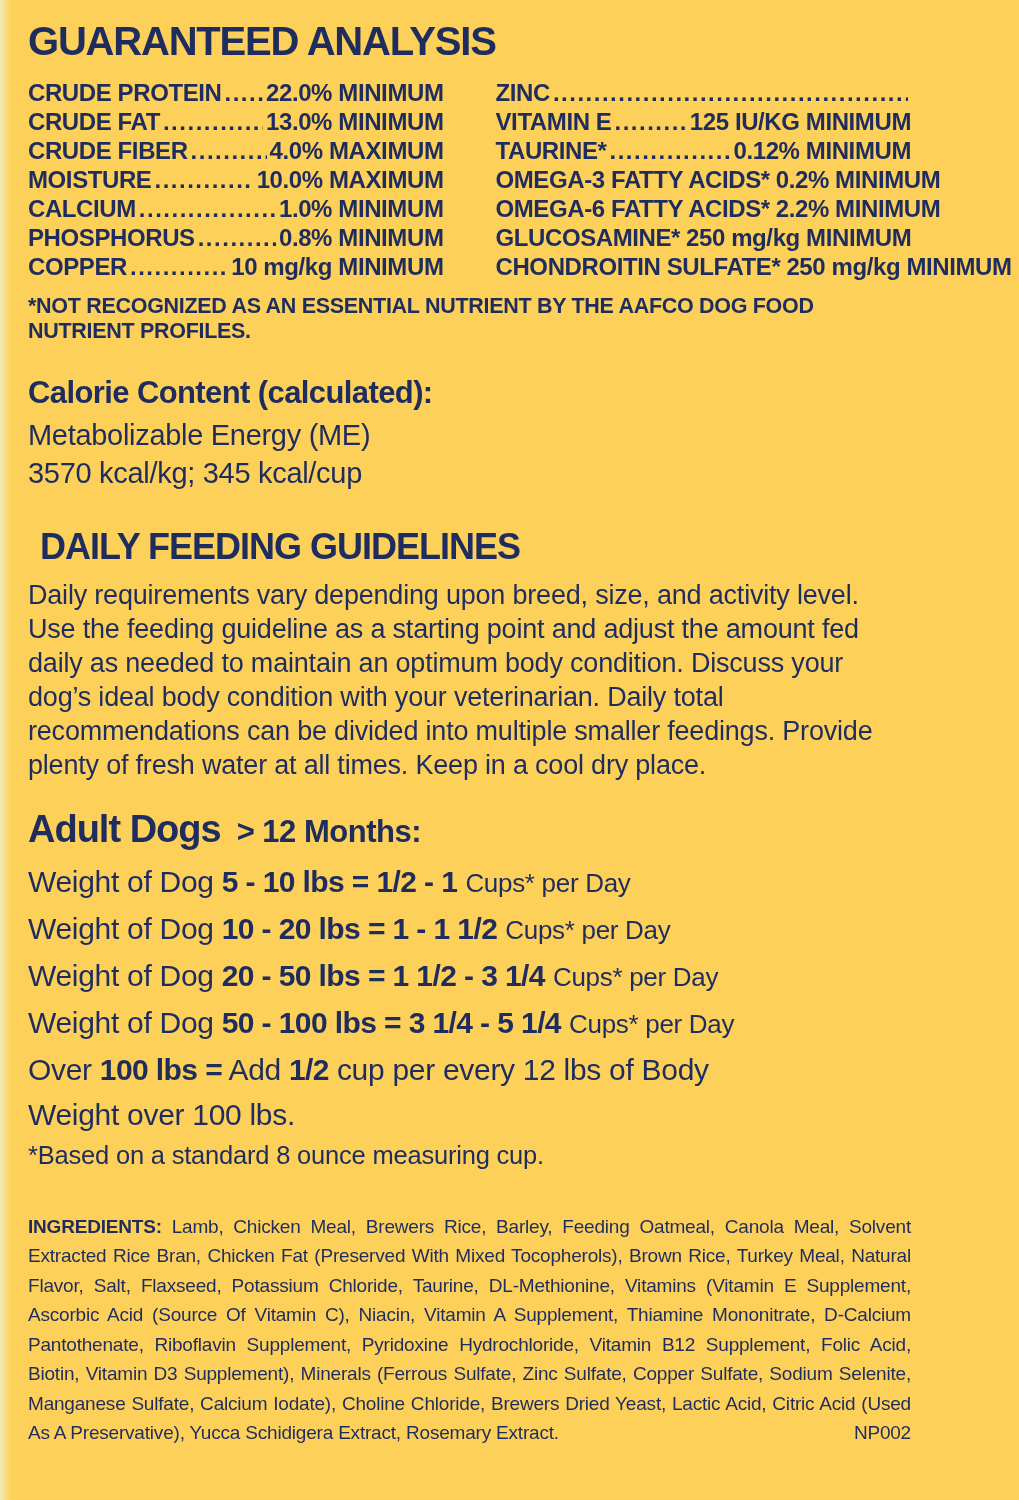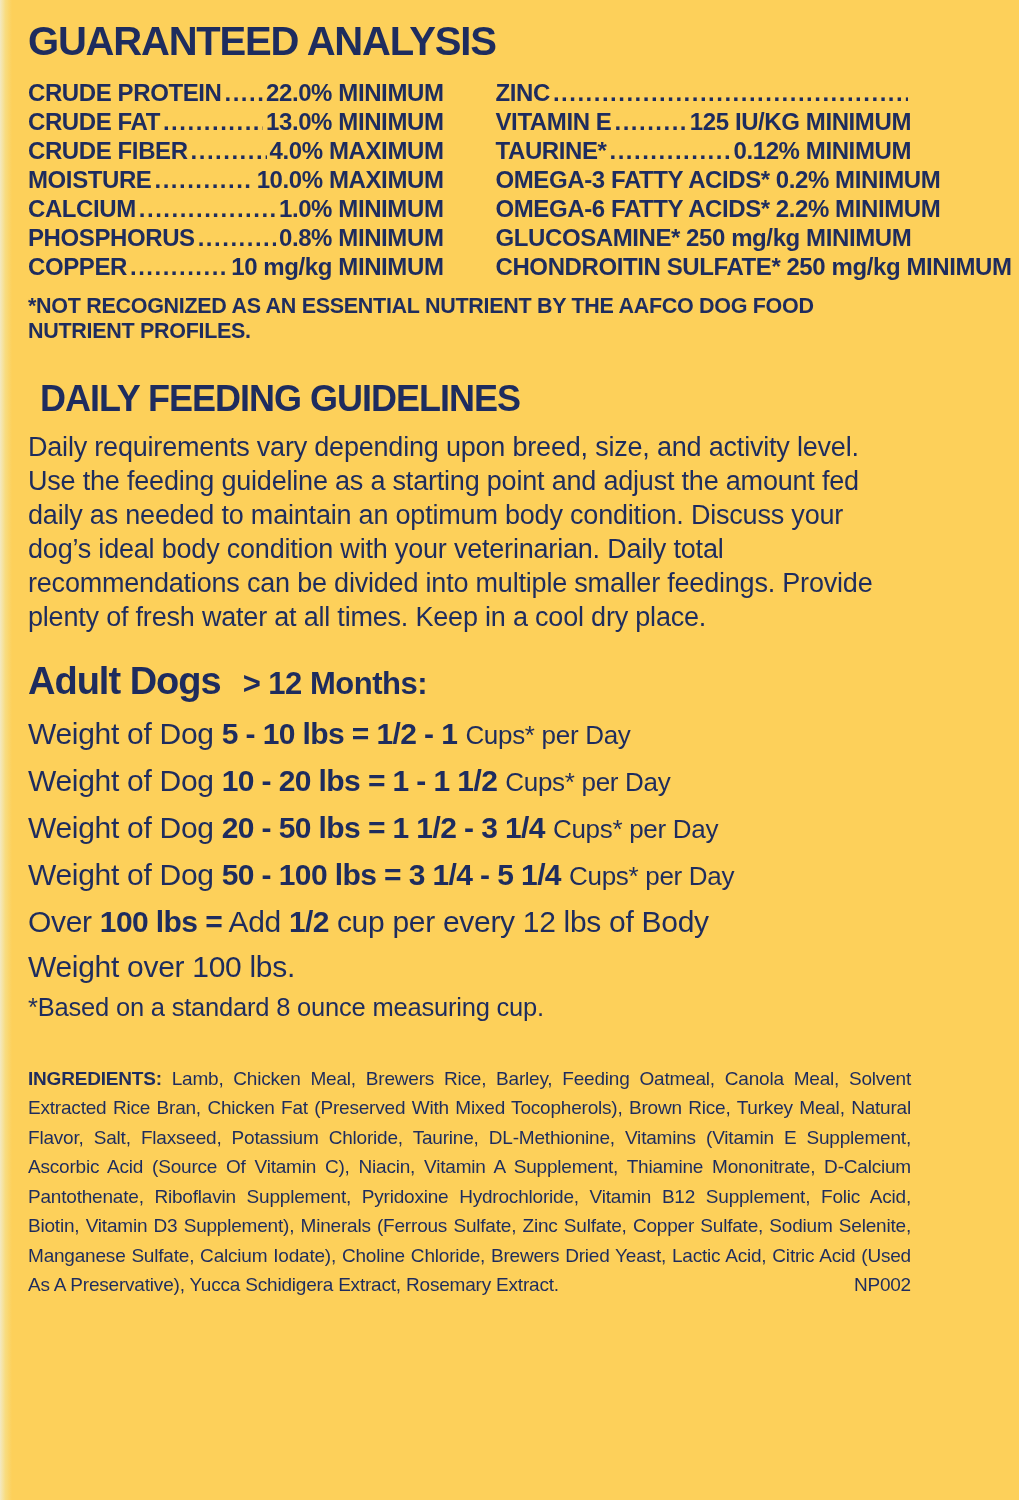--- a/index.html
+++ b/index.html
@@ -33,21 +33,21 @@
   .ga-dots{flex:1 1 auto;min-width:0;overflow:hidden;margin:0 3px;}
   .ga-dots::after{content:"....................................................................................................";letter-spacing:1.5px;}
   .ga-value{flex:0 0 auto;}
   .ga-footnote{margin:13px 0 0 0;font-size:21.5px;font-weight:bold;letter-spacing:-0.3px;}
   
   .calorie{margin-top:32px;}
   .calorie-lines{margin:6px 0 0 0;font-size:29px;line-height:38px;white-space:pre-line;letter-spacing:-0.3px;}
   
   .dfg{margin-top:36px;}
   .intro{margin:10px 0 0 0;font-size:27px;line-height:34px;letter-spacing:-0.2px;max-width:945px;}
-  .adult-heading{margin-top:26px;display:flex;align-items:baseline;gap:22px;}
+  .adult-heading{margin-top:26px;display:flex;align-items:baseline;gap:16px;}
   .adult-main{font-size:38px;font-weight:bold;letter-spacing:-1px;}
   .adult-sub{font-size:31px;font-weight:bold;letter-spacing:-0.5px;}
   .feed-rows{margin-top:8px;max-width:830px;}
   .feed-row{font-size:30px;line-height:45px;letter-spacing:-0.3px;}
   .feed-row .b{font-weight:bold;letter-spacing:-0.6px;}
   .feed-row .s{font-size:26px;}
   .cup-footnote{margin:4px 0 0 0;font-size:25.5px;letter-spacing:-0.2px;}
   
   .ingredients{position:relative;margin:42px 0 0 0;font-size:19px;line-height:29.5px;text-align:justify;letter-spacing:-0.2px;}
   .ingredients .lead{font-weight:bold;}
@@ -133,20 +133,25 @@
         <div class="ga-row">
           <span class="ga-label">CHONDROITIN SULFATE*</span>
           <span class="ga-dots"></span>
           <span class="ga-value">250 mg/kg MINIMUM</span>
         </div>
       </div>
   </div>
 
   <p class="ga-footnote">*NOT RECOGNIZED AS AN ESSENTIAL NUTRIENT BY THE AAFCO DOG FOOD NUTRIENT PROFILES.</p>
 
+  <div class="calorie">
+    <h2 class="h-md">Calorie Content (calculated):</h2>
+    <p class="calorie-lines">Metabolizable Energy (ME)
+3570 kcal/kg; 345 kcal/cup</p>
+  </div>
 
   <div class="dfg">
     <h1 class="h-lg">DAILY FEEDING GUIDELINES</h1>
     <p class="intro">Daily requirements vary depending upon breed, size, and activity level. Use the feeding guideline as a starting point and adjust the amount fed daily as needed to maintain an optimum body condition. Discuss your dog’s ideal body condition with your veterinarian. Daily total recommendations can be divided into multiple smaller feedings. Provide plenty of fresh water at all times. Keep in a cool dry place.</p>
 
     <div class="adult-heading">
       <span class="adult-main">Adult Dogs</span>
       <span class="adult-sub">&gt; 12 Months:</span>
     </div>
 

